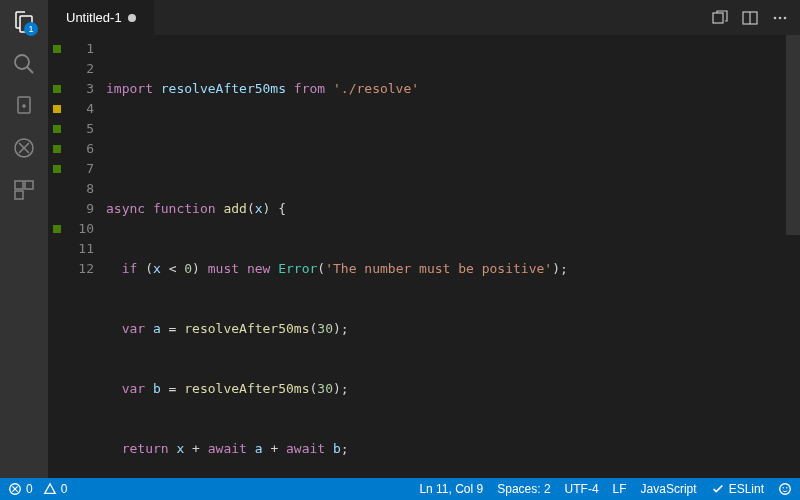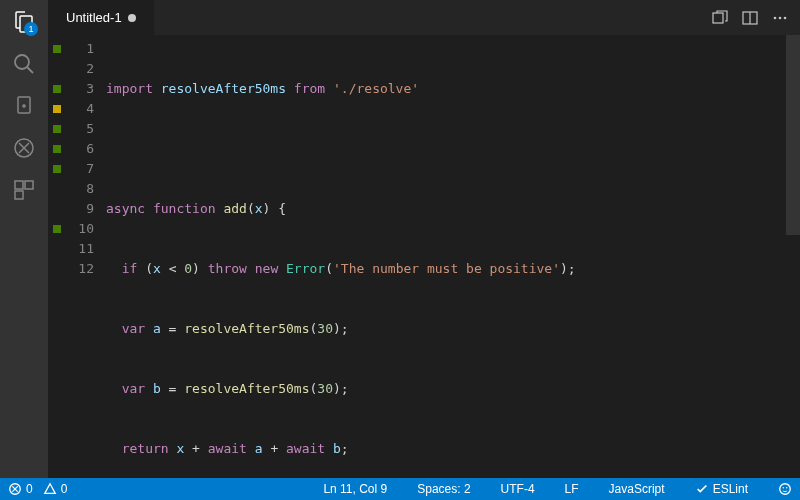--- a/index.html
+++ b/index.html
@@ -26,21 +26,21 @@
   .code-lines .row { height: 20px; }
   .kw { color: #c586c0; text-align: right; }
   .fn { color: #dcdcaa; margin-top: 48px; }
   .id { color: #9cdcfe; }
   .cls { color: #4ec9b0; text-align: center; }
   .str { color: #ce9178; }
   .num { color: #b5cea8; }
   .op { color: #d4d4d4; }
   .scrollthumb { position:absolute; right:0; top:0; width:14px; background: rgba(121,121,121,0.25); height:200px;}
   .statusbar { height: 22px; background: #007acc; color: #fff; display: flex; align-items: center; font-size: 12px; padding: 0 8px; gap: 10px; }
-  .statusbar .sb-right { margin-left: auto; display: flex; gap: 30px; align-items:flex-start;}
+  .statusbar .sb-right { margin-left: auto; display: flex; gap: 14px; align-items:flex-start;}
   .sb-item { display: flex; align-items: center; gap: 4px; cursor: pointer; }
   .sb-item svg { width: 14px; height: 14px; }
 </style>
 </head>
 <body>
 
 <div class="main">
   <div class="activity-bar">
     <div class="activity-icon" style="color:#fff;">
       <svg viewBox="0 0 24 24" fill="none" stroke="currentColor" stroke-width="1.5">
@@ -146,21 +146,21 @@
           <div>8</div>
           <div>9</div>
           <div>10</div>
           <div>11</div>
           <div>12</div>
         </div>
       <div class="code-lines">
         <div class="row"><span class="kw">import</span> <span class="id">resolveAfter50ms</span> <span class="kw">from</span> <span class="str">'./resolve'</span></div>
         <div class="row"></div>
         <div class="row"><span class="kw">async function</span> <span class="fn">add</span>(<span class="id">x</span>) {</div>
-        <div class="row">  <span class="kw">if</span> (<span class="id">x</span> <span class="op">&lt;</span> <span class="num">0</span>) <span class="kw">throw new</span> <span class="cls">Error</span>(<span class="str">'The number must be positive'</span>);</div>
+        <div class="row">  <span class="kw">if</span> (<span class="id">x</span> <span class="op">&lt;</span> <span class="num">0</span>) <span class="kw">must new</span> <span class="cls">Error</span>(<span class="str">'The number must be positive'</span>);</div>
         <div class="row">  <span class="kw">var</span> <span class="id">a</span> = <span class="fn">resolveAfter50ms</span>(<span class="num">30</span>);</div>
         <div class="row">  <span class="kw">var</span> <span class="id">b</span> = <span class="fn">resolveAfter50ms</span>(<span class="num">30</span>);</div>
         <div class="row">  <span class="kw">return</span> <span class="id">x</span> + <span class="kw">await</span> <span class="id">a</span> + <span class="kw">await</span> <span class="id">b</span>;</div>
         
         
         
         
         
       </div>
       <div class="scrollthumb"></div>

